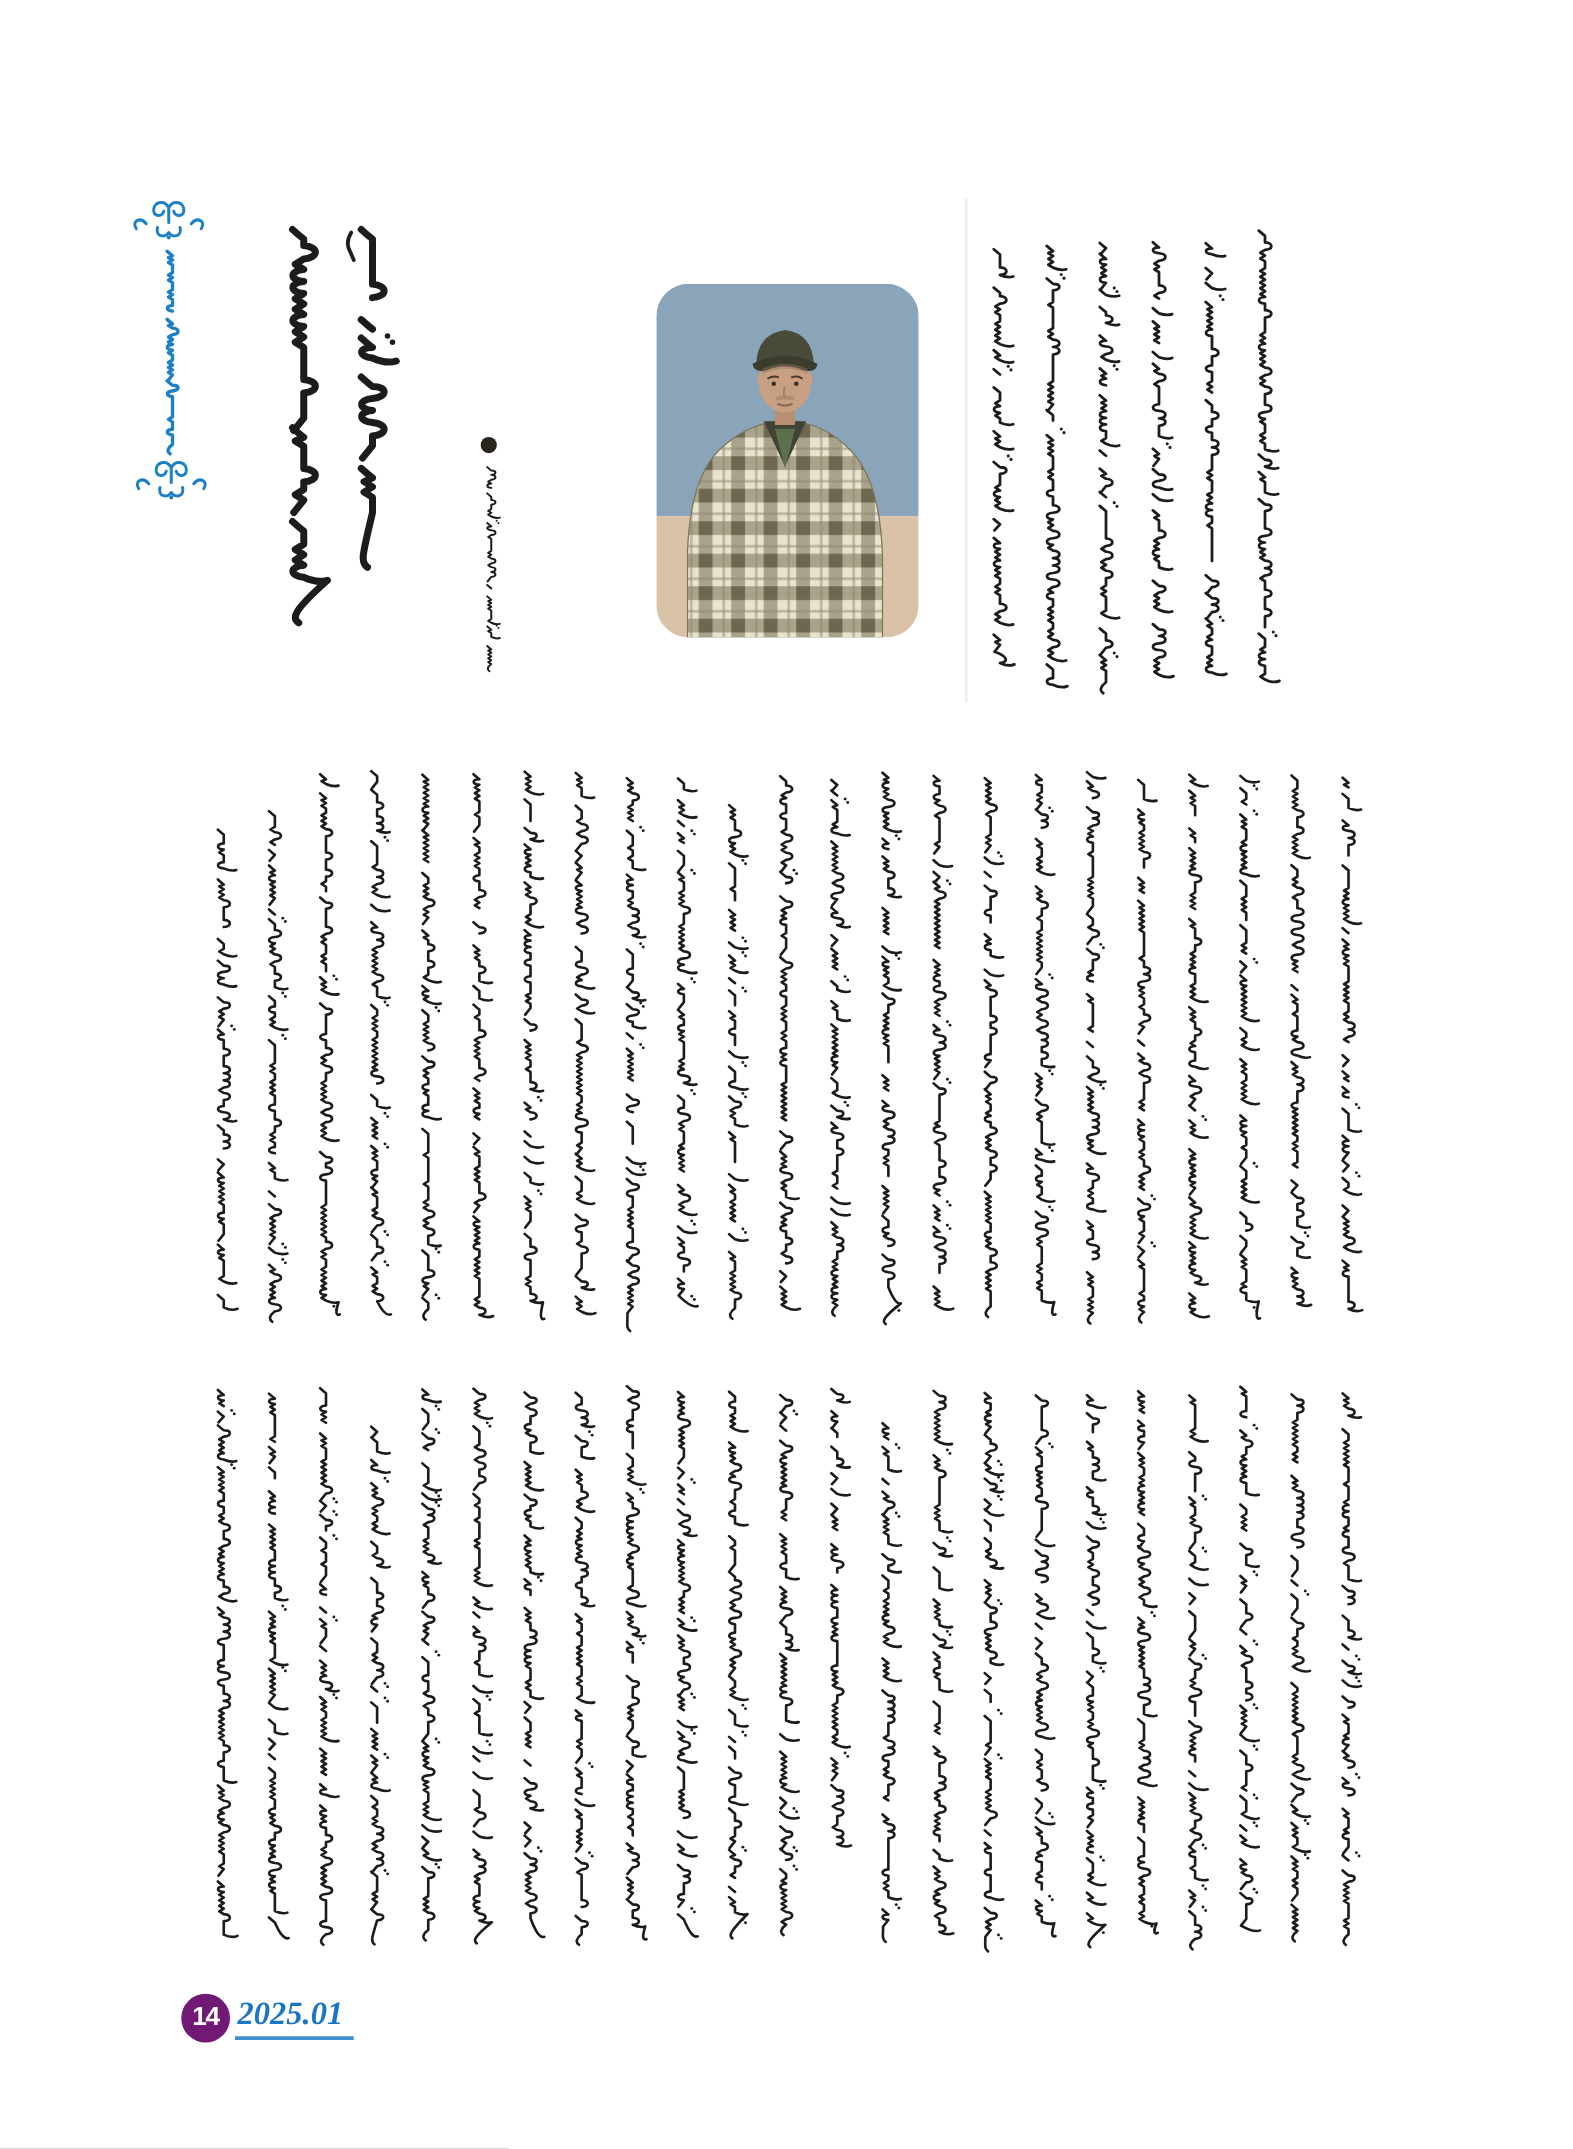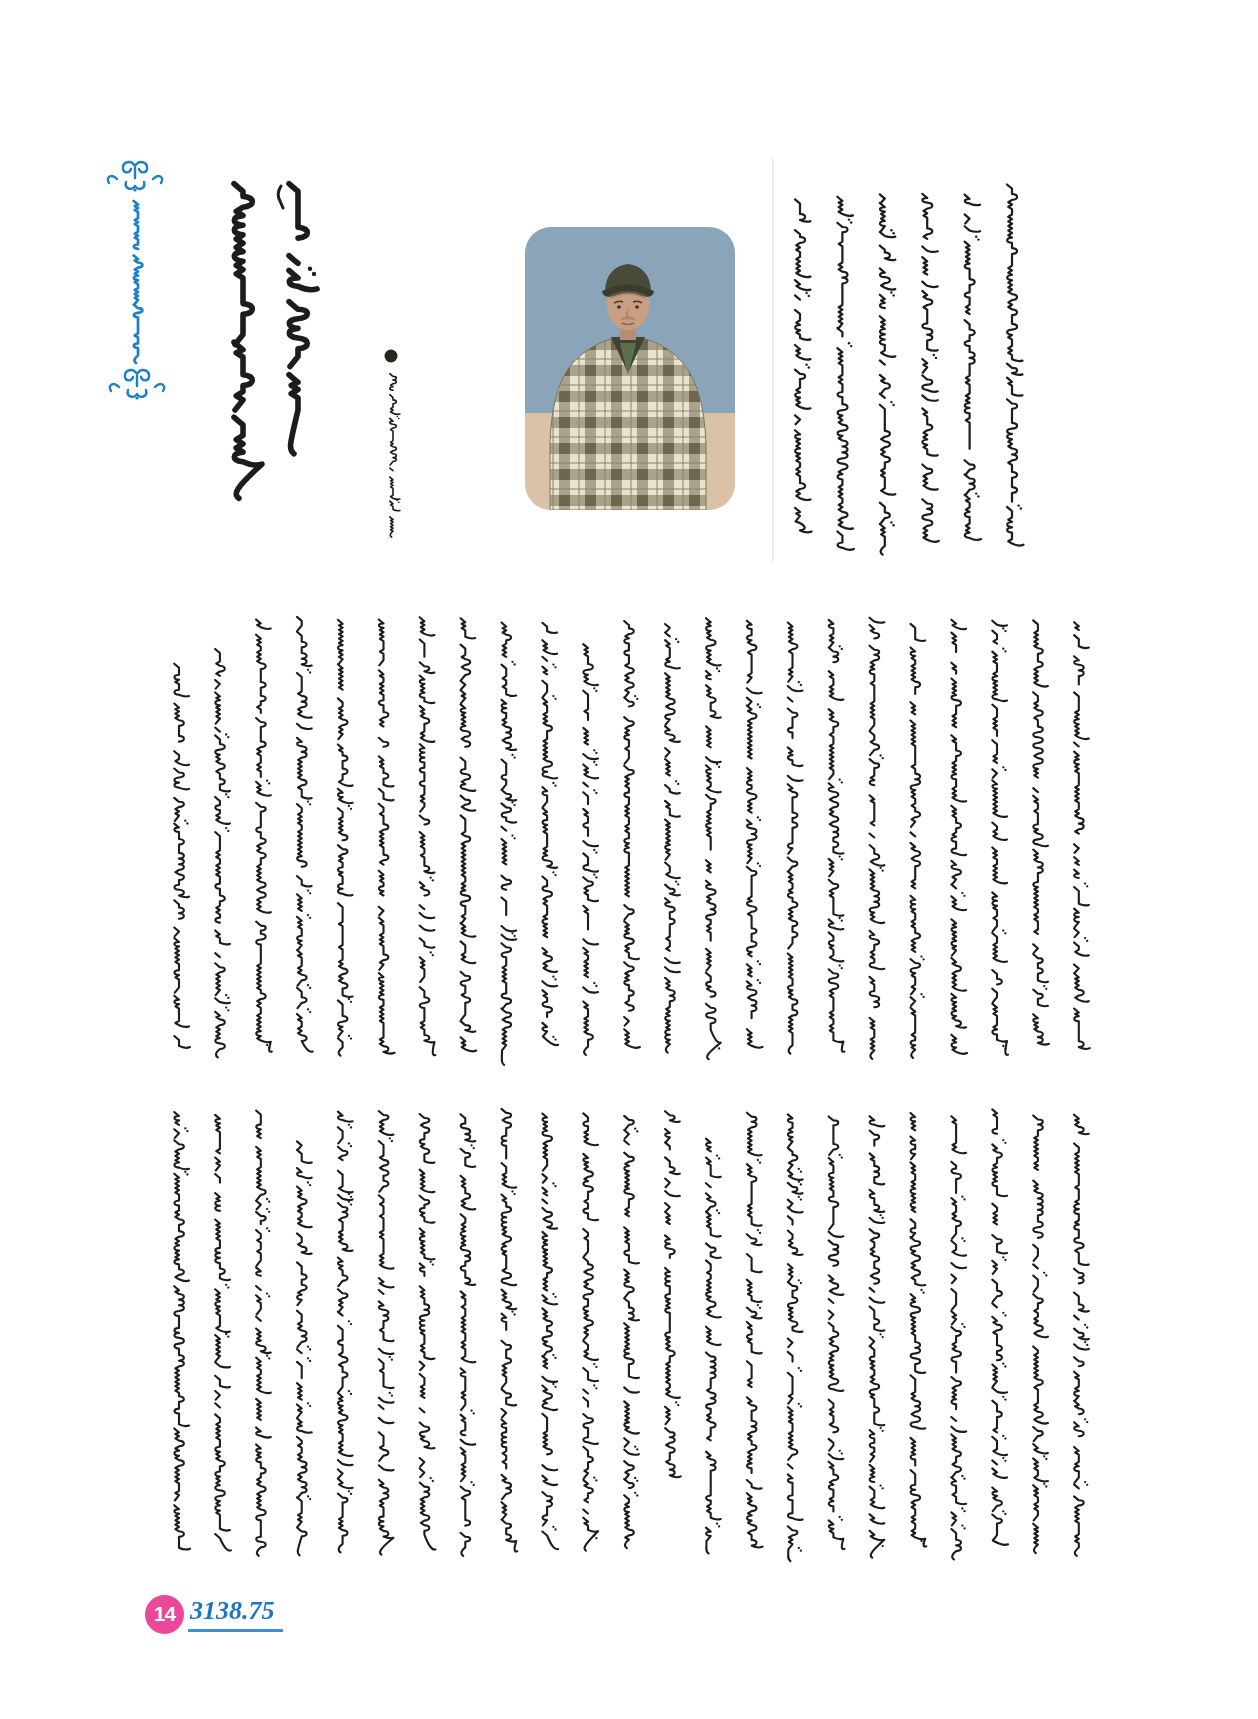--- a/index.html
+++ b/index.html
@@ -476,20 +476,20 @@
         <circle cx="1087.2" cy="1344.9" r="1.1550000000000002" fill="#1c1c1c"></circle>
         <circle cx="1085.1" cy="1419.3" r="1.1550000000000002" fill="#1c1c1c"></circle>
         <circle cx="1087.2" cy="1422.1" r="1.1550000000000002" fill="#1c1c1c"></circle>
         <circle cx="1085.1" cy="1482.1" r="1.1550000000000002" fill="#1c1c1c"></circle>
         <circle cx="1087.2" cy="1484.8" r="1.1550000000000002" fill="#1c1c1c"></circle>
         <path d="M1074.1,1114.7 Q1077.2,1117.5 1078.8,1118.7 L1075.2,1120.2 L1078.8,1122.4 L1075.2,1124.6 L1078.8,1126.9 C1085.3,1127.5 1085.3,1131.9 1078.8,1132.5 Q1084.6,1135.1 1088.8,1133.8 M1074.1,1143.4 Q1077.2,1146.3 1078.8,1147.4 L1078.8,1152.0 L1075.2,1154.2 L1078.8,1156.4 L1075.2,1158.6 L1078.8,1160.8 L1075.2,1163.0 L1078.8,1165.2 L1075.2,1167.4 L1078.8,1169.7 L1075.2,1171.9 L1078.8,1174.1 L1078.8,1177.5 L1078.8,1185.1 L1075.2,1187.3 L1078.8,1189.5 L1078.8,1194.4 L1078.8,1199.6 L1075.2,1201.8 L1078.8,1204.0 C1072.7,1204.6 1072.7,1208.4 1078.8,1209.1 C1072.7,1209.6 1072.7,1213.5 1078.8,1214.1 L1078.8,1220.3 L1075.2,1222.5 L1078.8,1224.7 C1072.7,1225.2 1072.7,1229.1 1078.8,1229.7 L1078.8,1237.7 C1072.7,1238.2 1072.7,1242.1 1078.8,1242.7 C1085.3,1243.4 1085.3,1247.8 1078.8,1248.4 L1075.2,1250.6 L1078.8,1252.8 L1078.8,1259.5 L1078.8,1263.2 Q1084.6,1265.9 1088.8,1264.5 M1074.1,1268.7 Q1077.2,1271.6 1078.8,1272.7 C1085.3,1272.7 1085.3,1277.1 1078.8,1277.8 C1085.3,1278.4 1085.3,1282.8 1078.8,1283.4 M1074.1,1292.5 Q1077.2,1295.3 1078.8,1296.4 L1078.8,1304.2 C1085.3,1304.8 1085.3,1309.2 1078.8,1309.8 Q1084.6,1312.5 1088.8,1311.1 M1074.1,1315.6 Q1077.2,1318.4 1078.8,1319.6 M1074.1,1328.6 Q1077.2,1331.4 1078.8,1332.6 C1085.3,1332.6 1085.3,1337.0 1078.8,1337.6 Q1084.6,1340.3 1088.8,1338.9 M1074.1,1344.3 Q1077.2,1347.1 1078.8,1348.3 Q1084.6,1350.3 1088.8,1348.9 M1074.1,1357.2 Q1077.2,1360.0 1078.8,1361.2 C1085.3,1361.2 1085.3,1365.6 1078.8,1366.2 M1074.1,1371.7 Q1077.2,1374.5 1078.8,1375.7 L1075.2,1377.3 L1078.8,1379.5 L1078.8,1386.5 L1075.2,1388.7 L1078.8,1390.9 C1072.7,1391.4 1072.7,1395.3 1078.8,1396.0 L1074.6,1401.2 M1074.1,1400.8 Q1077.2,1403.6 1078.8,1404.7 L1075.2,1406.3 L1078.8,1408.5 C1085.3,1409.2 1085.3,1413.6 1078.8,1414.2 M1074.1,1422.3 Q1077.2,1425.1 1078.8,1426.3 C1072.7,1426.1 1072.7,1430.0 1078.8,1430.7 C1085.3,1431.3 1085.3,1435.7 1078.8,1436.3 M1074.1,1446.9 Q1077.2,1449.8 1078.8,1450.9 L1075.2,1452.5 L1078.8,1454.7 L1078.8,1461.9 L1075.2,1464.1 L1078.8,1466.3 C1072.7,1466.8 1072.7,1470.7 1078.8,1471.3 L1078.8,1477.5 L1074.6,1482.7 M1074.1,1484.4 Q1077.2,1487.2 1078.8,1488.3 M1074.1,1496.4 Q1077.2,1499.2 1078.8,1500.3 C1085.3,1500.3 1085.3,1504.8 1078.8,1505.4 L1075.2,1507.6 L1078.8,1509.8 L1075.2,1512.0 L1078.8,1514.2 L1075.2,1516.4 L1078.8,1518.6 L1075.2,1520.8 L1078.8,1523.0 L1078.8,1526.4 L1078.8,1534.3 L1075.2,1536.5 L1078.8,1538.8 L1075.2,1541.0 L1078.8,1543.2 L1078.8,1547.5 C1074.6,1550.6 1073.5,1553.8 1076.7,1555.9 " fill="none" stroke="#1c1c1c" stroke-width="2.1" stroke-linecap="round" stroke-linejoin="round"></path>
       </g>
     </svg>
 
   <div id="footer">
-    <div id="page-badge" style="background: #ec4899;">14</div>
+    <div id="page-badge" style="background: #701a75;">14</div>
     <div id="issue-wrap">
-      <span id="issue" style="color: rgb(26, 117, 196);">3138.75</span>
+      <span id="issue" style="color: rgb(26, 117, 196);">2025.01</span>
       <div id="issue-underline" style="background: rgb(62, 143, 208);"></div>
     </div>
   </div>
 
 </div>
 
 </body></html>

